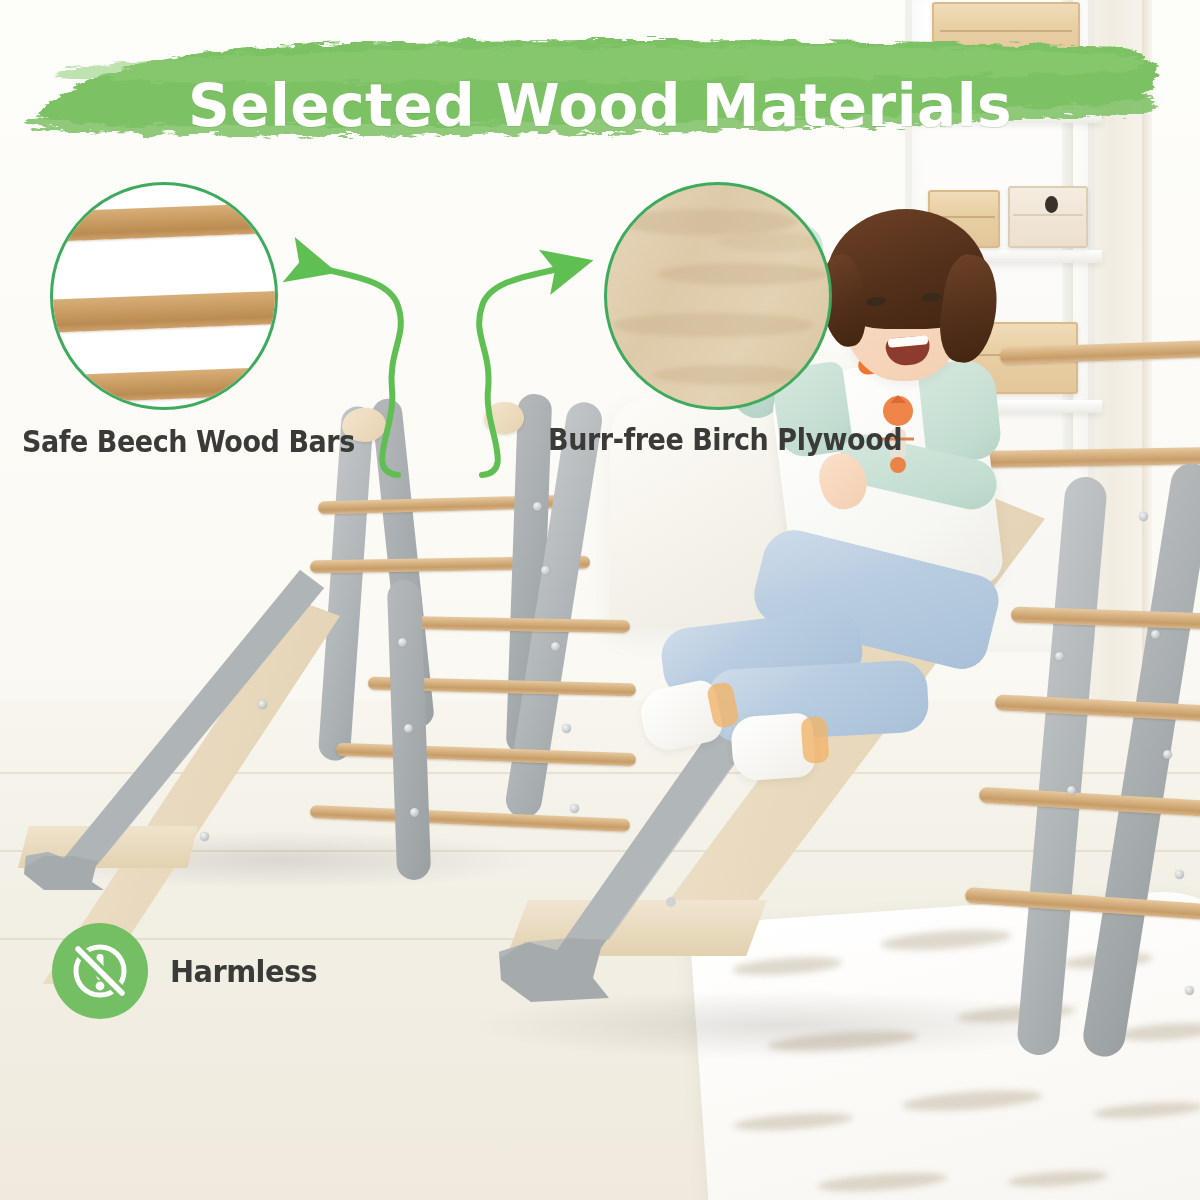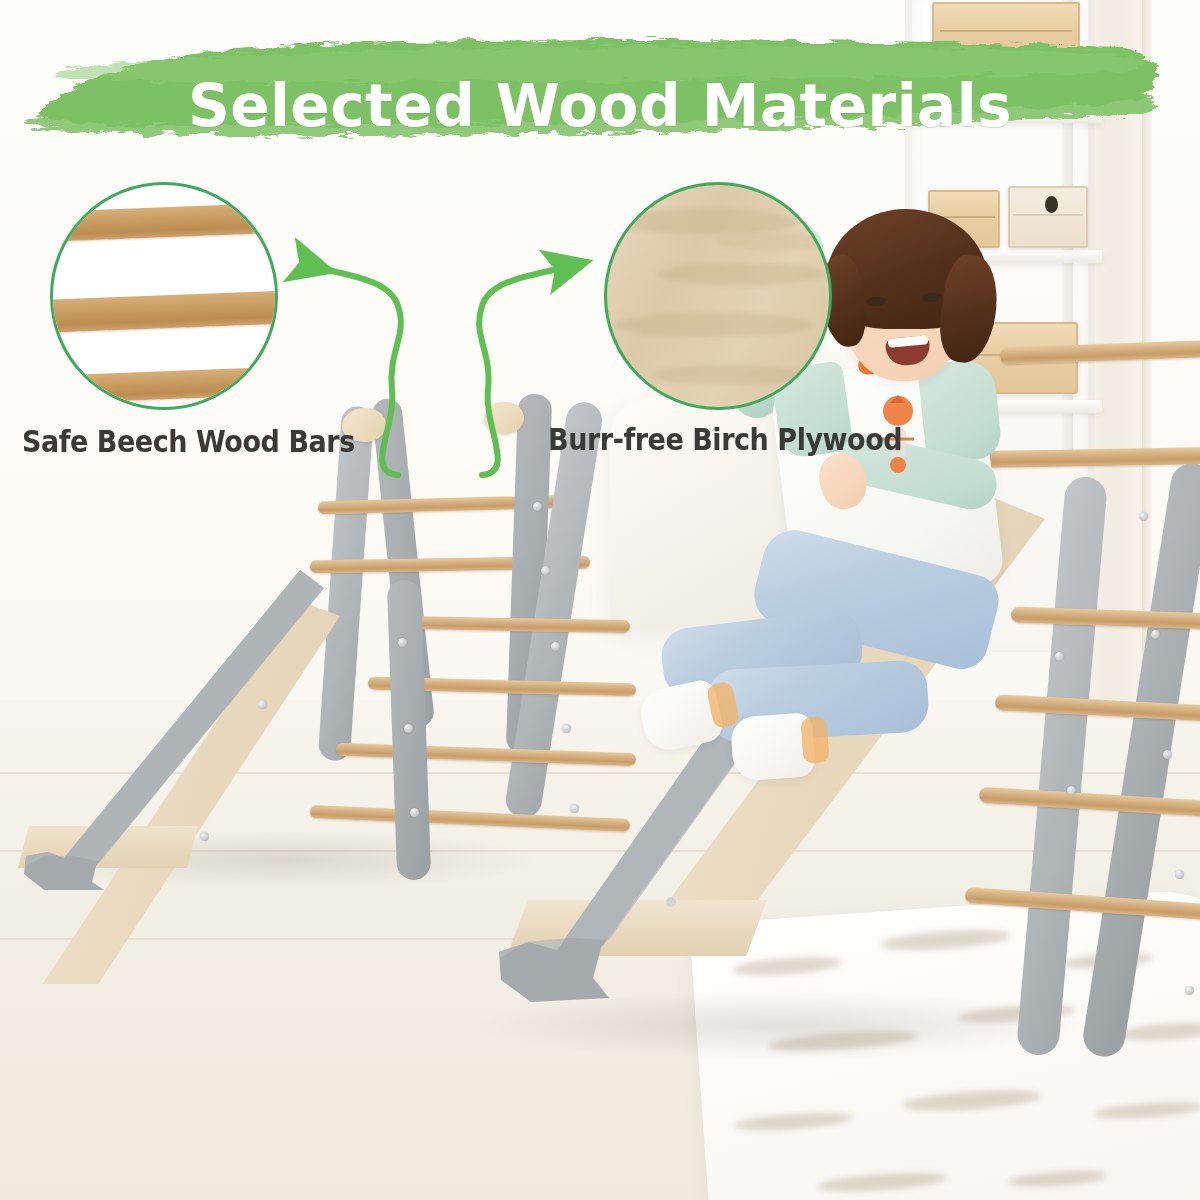--- a/index.html
+++ b/index.html
@@ -581,15 +581,27 @@
       </g>
       <g filter="url(#roughen)" opacity=".55">
         <path d="M60 46 C 200 26, 520 20, 840 22 C 1000 24, 1100 28, 1140 34
                  C 1150 38, 1142 46, 1120 48 C 900 54, 560 58, 300 58
                  C 160 58, 70 56, 54 52 Z" fill="#8fcd78"></path>
       </g>
     </svg>
     <div class="title-text">Selected Wood Materials</div>
   </div>
 
+  <div class="feature feat-1">
+    <div class="feat-badge">
+      <svg width="62" height="62" viewBox="0 0 62 62">
+        <circle cx="31" cy="31" r="24" fill="none" stroke="#ffffff" stroke-width="5"></circle>
+        <rect x="27.5" y="14" width="7" height="26" rx="3.4" fill="#ffffff"></rect>
+        <circle cx="31" cy="46" r="4.4" fill="#ffffff"></circle>
+        <line x1="9" y1="9" x2="53" y2="53" stroke="#74bf63" stroke-width="12" stroke-linecap="round"></line>
+        <line x1="9" y1="9" x2="53" y2="53" stroke="#ffffff" stroke-width="5.5" stroke-linecap="round"></line>
+      </svg>
+    </div>
+    <div class="feat-label">Harmless</div>
+  </div>
 
 
 </div>
 
 </body></html>

